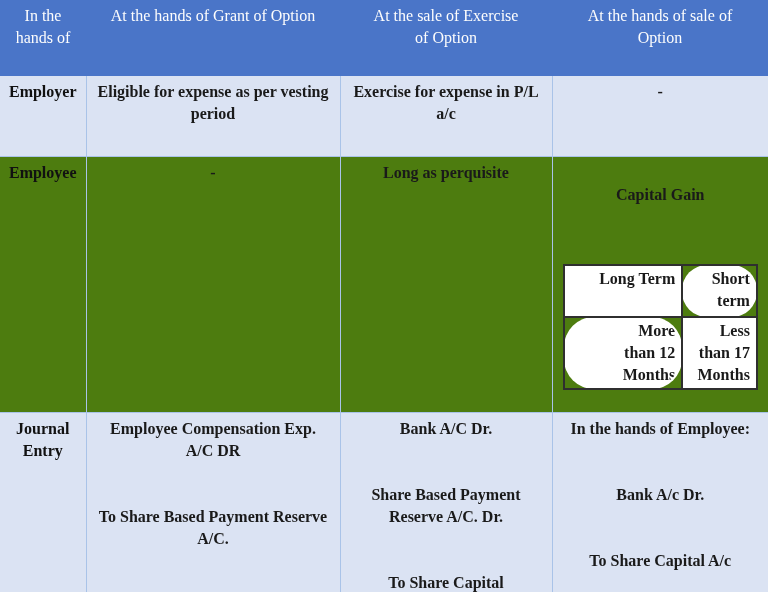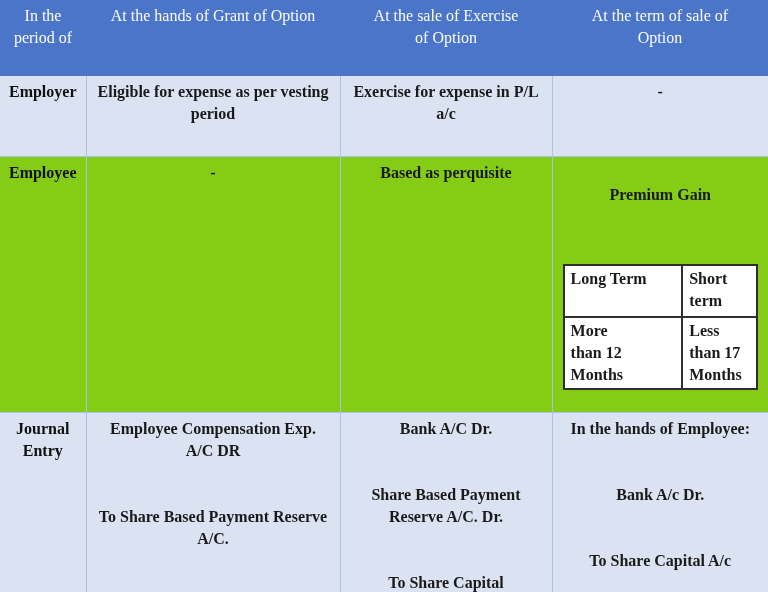--- a/index.html
+++ b/index.html
@@ -32,85 +32,85 @@
     background: var(--header-bg, #4a75c8);
     color: #fdfdfd;
     font-weight: normal;
   }
   tbody td { border: 1px solid var(--border-light, #a9c3e8); font-weight: bold; }
   tbody td:first-child { border-left: none; }
   tbody td:last-child { border-right: none; }
   tbody tr:first-child td { border-top: none; }
   tbody tr:last-child td { border-bottom: none; }
   tr.light td { background: var(--row-light-bg, #dbe3f3); }
-  tr.white td { background: #84cc16; }
+  tr.white td { background: #4d7c0f; }
   .row-employer { height: 80px; }
   .row-employee { height: 192px; }
   .row-journal  { height: 238px; }
   .row-journal td { line-height: 21px; }
   td.rowlabel { font-weight: bold; color: #111111; }
   
   table.inner {
     border-collapse: collapse;
     table-layout: fixed;
     width: 96%;
     margin: 36px auto 0 auto;
   }
   table.inner td {
     border: 2px solid var(--inner-border, #2f2f2f) !important;
     background: #ffffff;
     vertical-align: top;
-    text-align: left;
+    text-align: right;
     padding: 2px 6px;
     white-space: pre-line;
     line-height: 22px;
   }
   table.inner .r1 { height: 52px; }
   table.inner .r2 { height: 66px; }
   td.col-lt { width: 63%; }
-  td.col-st { width: 37%; }
-  td.align-right { text-align: right; padding-right: 10px; }
+  td.col-st { width: 37%; border-radius: 25px; }
+  td.align-right { text-align: right; padding-right: 10px; border-radius: 30px; }
 </style>
 </head>
 <body>
 
 <div class="page">
   <table class="main">
     <colgroup>
       <col style="width:86px">
       <col style="width:254px">
       <col style="width:212px">
       <col style="width:216px">
     </colgroup>
     <thead>
       <tr>
         <th>In the
-period of</th>
+hands of</th>
         <th>At the hands of Grant of Option</th>
         <th>At the sale of Exercise
 of Option</th>
-        <th>At the term of sale of
+        <th>At the hands of sale of
 Option</th>
       </tr>
     </thead>
     <tbody>
       <tr class="light row-employer">
         <td class="rowlabel">Employer</td>
         <td>Eligible for expense as per vesting
 period</td>
         <td>Exercise for expense in P/L
 a/c</td>
         <td>-</td>
       </tr>
       <tr class="white row-employee">
         <td class="rowlabel">Employee</td>
         <td>-</td>
-        <td>Based as perquisite</td>
+        <td>Long as perquisite</td>
         <td>
-          <div>Premium Gain</div>
+          <div>Capital Gain</div>
           <table class="inner">
             <tbody><tr class="r1">
               <td class="col-lt">Long Term</td>
               <td class="col-st">Short
 term</td>
             </tr>
             <tr class="r2">
               <td class="align-right">More
 than 12
 Months</td>

